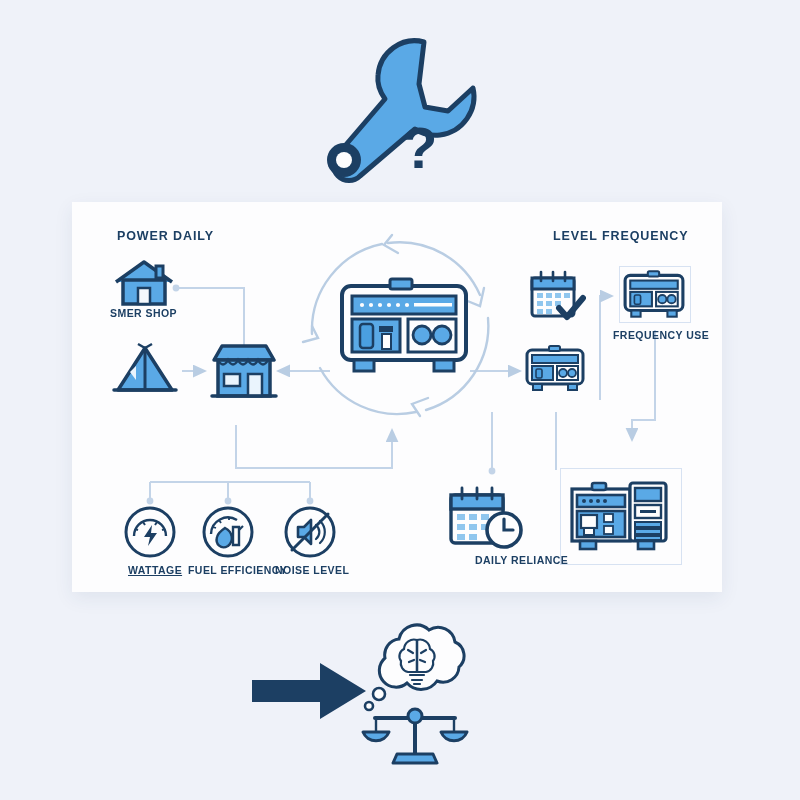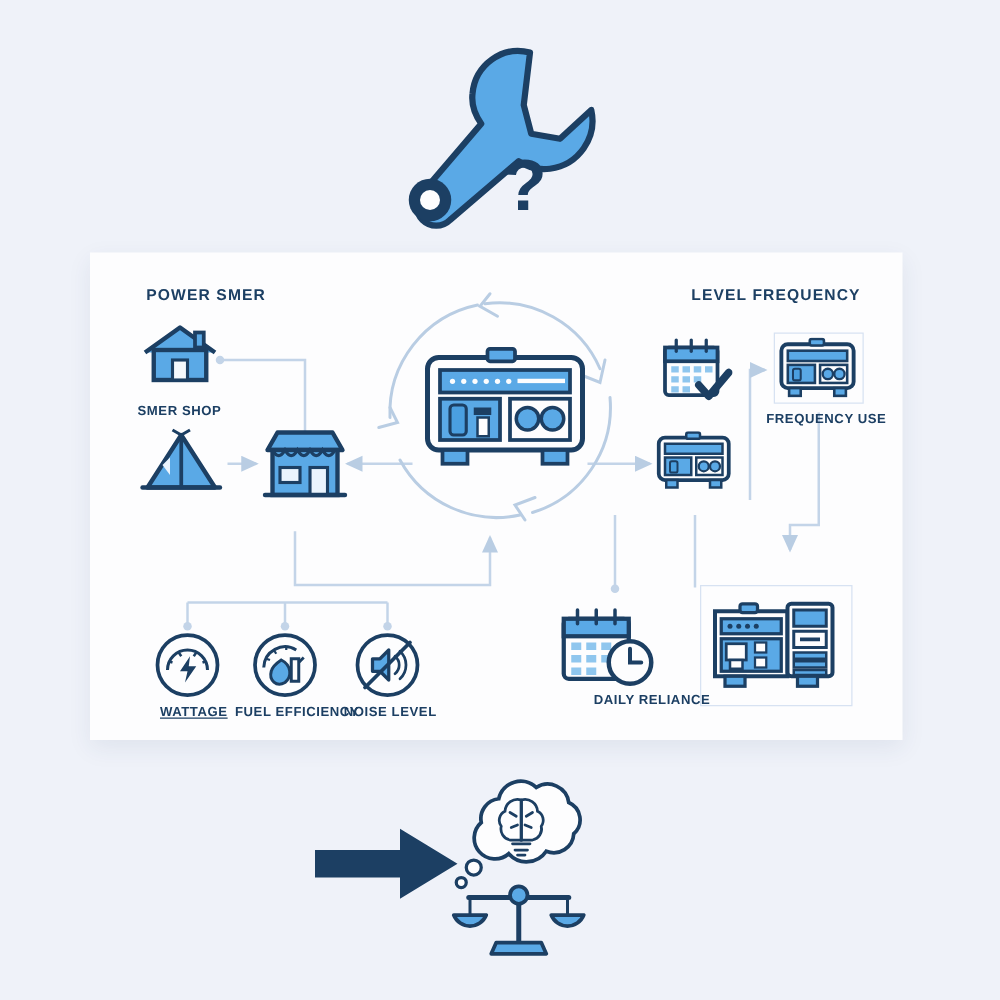--- a/index.html
+++ b/index.html
@@ -33,21 +33,21 @@
   .h-usage{left:553px;top:229px;}
 
   .caption{
     position:absolute;
     color:#1c3f63;
     font-size:10.5px;
     font-weight:bold;
     letter-spacing:.45px;
     white-space:nowrap;
   }
-  .cap-smer{left:110px;top:307px;margin-top:16px;}
+  .cap-smer{left:110px;top:307px;}
   .cap-occ{left:613px;top:329px;}
   .cap-daily{left:450px;top:554px;margin-left:25px;}
   .cap-watt{left:128px;top:564px;text-decoration:underline;}
   .cap-fuel{left:188px;top:564px;text-align:center;}
   .cap-noise{left:275px;top:564px;}
 
   .ico{position:absolute;}
 
   
   .wires{position:absolute;left:0;top:0;width:800px;height:800px;pointer-events:none;}
@@ -113,21 +113,21 @@
 
       <path d="M655 330 L655 420 L632 420 L632 440" marker-end="url(#ah)"></path>
 
       <path d="M492 412 L492 470"></path>
       <circle cx="492" cy="471" r="3.4" fill="#c3d4e8" stroke="none"></circle>
 
       <path d="M556 412 L556 470"></path>
     </g>
   </svg>
 
-  <div class="heading h-power">POWER SMER</div>
+  <div class="heading h-power">POWER DAILY</div>
   <div class="heading h-usage">LEVEL FREQUENCY</div>
 
   <svg class="ico" style="left:112px;top:258px;" width="64" height="50" viewBox="0 0 64 50">
     <path d="M4 24 L32 4 L60 24" fill="#5aa9e6" stroke="#1c3f63" stroke-width="3.5" stroke-linejoin="round"></path>
     <rect x="11" y="22" width="42" height="24" fill="#5aa9e6" stroke="#1c3f63" stroke-width="3.5"></rect>
     <rect x="26" y="30" width="12" height="16" fill="#f4f8fc" stroke="#1c3f63" stroke-width="2.5"></rect>
     <rect x="44" y="8" width="7" height="12" fill="#5aa9e6" stroke="#1c3f63" stroke-width="3"></rect>
   </svg>
   <div class="caption cap-smer">SMER SHOP</div>
 

